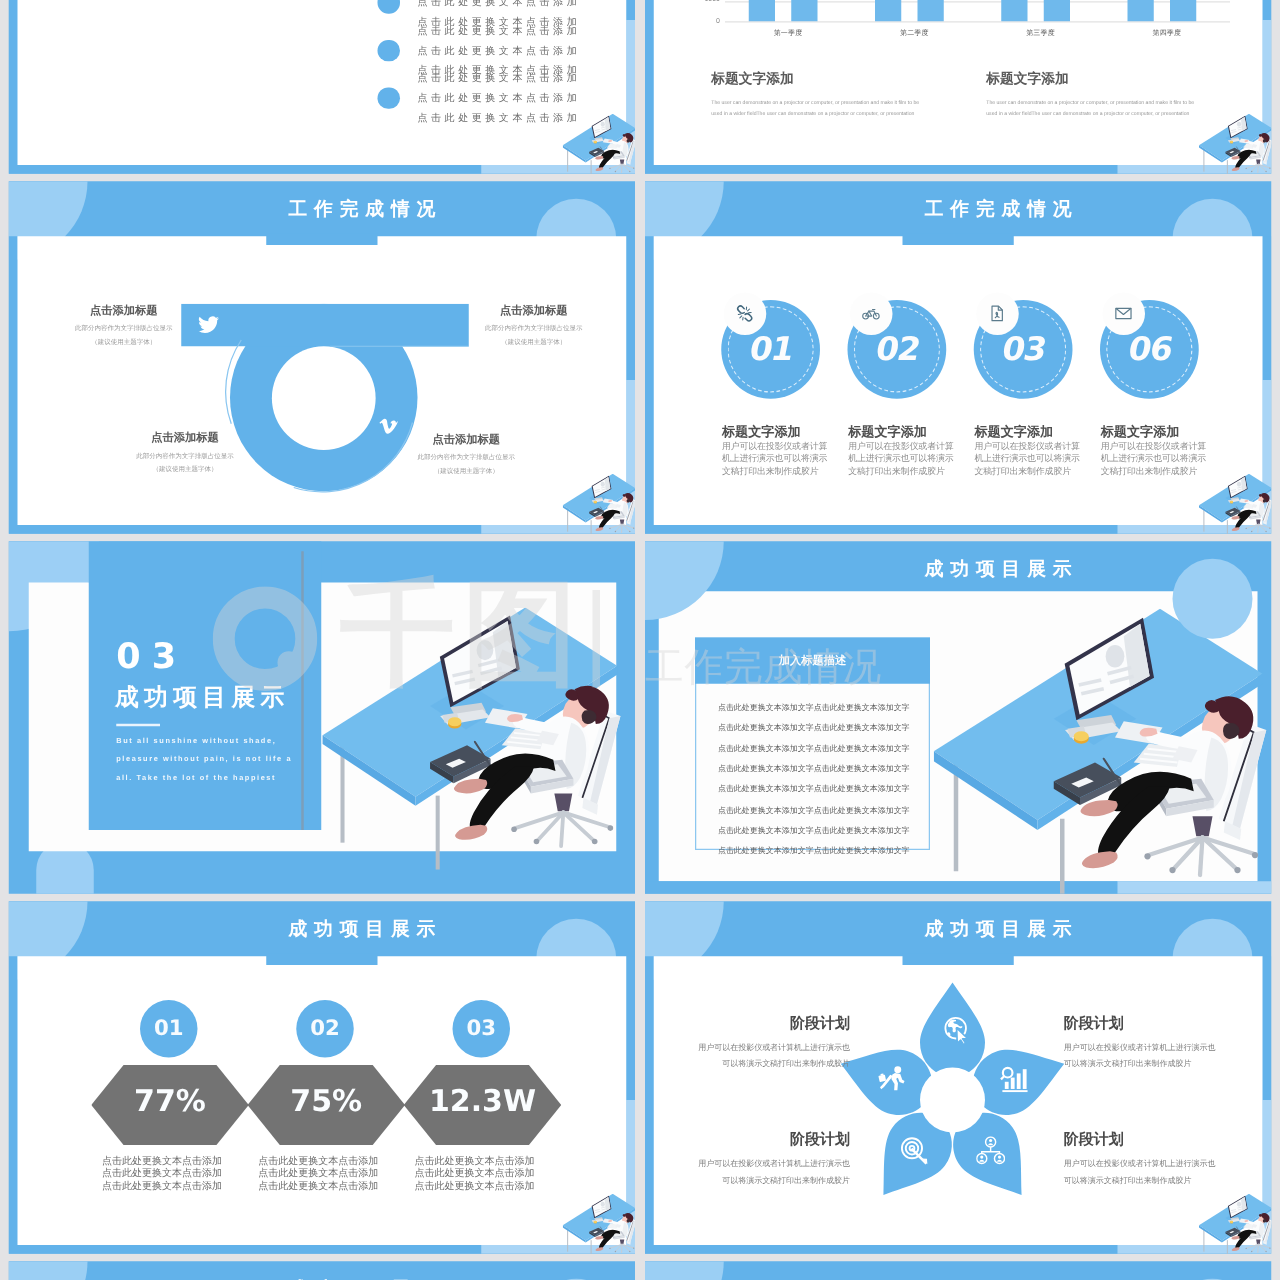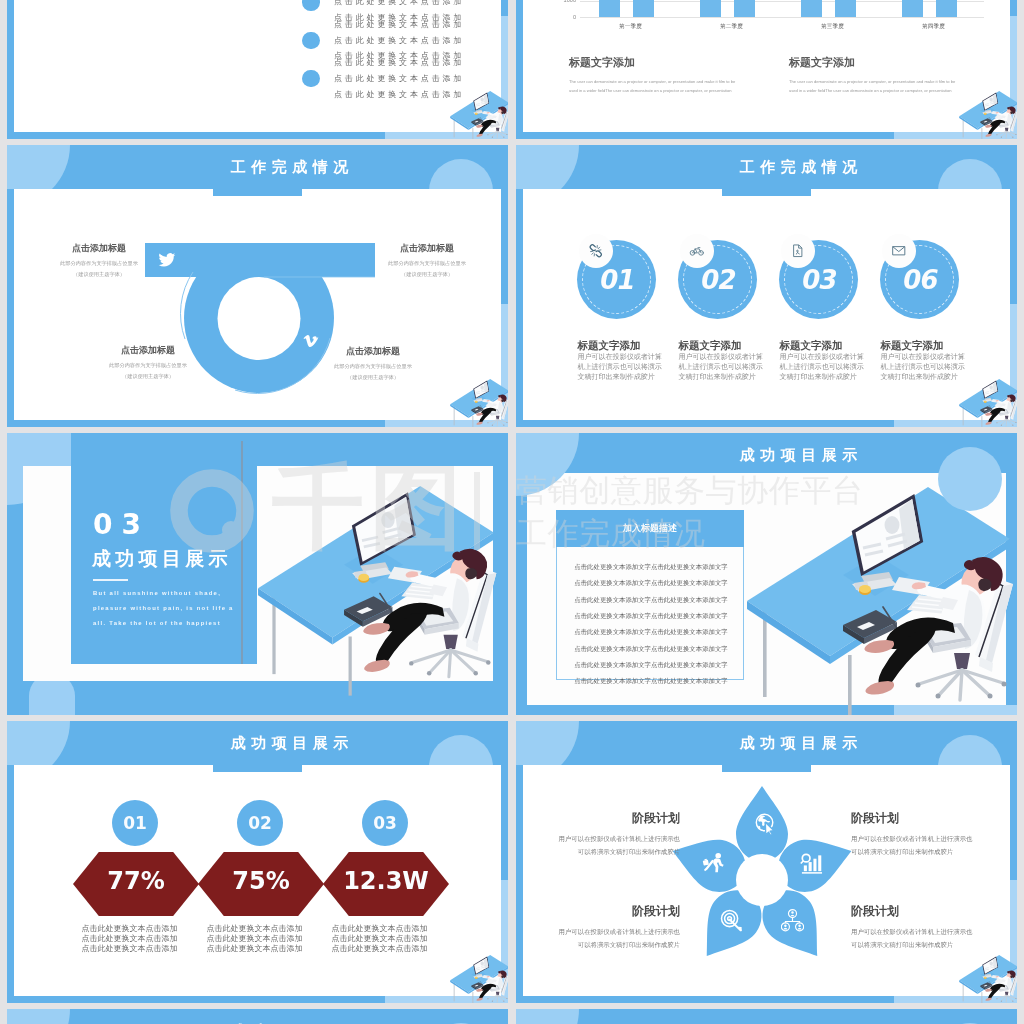--- a/index.html
+++ b/index.html
@@ -108,21 +108,21 @@
              font-size:6.4px;color:#5b5b5b;line-height:2.55;}
   .tb-desk{position:absolute;left:231px;top:54px;width:270px;height:240px;}
 
   
   .hexrow{position:absolute;z-index:6;left:66px;top:79px;width:380px;height:170px;}
   .hexcol{position:absolute;top:0;width:126px;}
   .hexcol:nth-child(1){left:0px;} .hexcol:nth-child(2){left:125px;} .hexcol:nth-child(3){left:250px;}
   .hcirc{position:absolute;left:39px;top:0px;width:46px;height:46px;border-radius:50%;
          background:#62b2ea;display:flex;align-items:center;justify-content:center;
          color:#f7fbfe;font-size:17px;font-weight:bold;font-family:"DejaVu Sans",sans-serif;}
-  .hex{position:absolute;left:0;top:52px;width:126px;height:64px;background:#7f1d1d;
+  .hex{position:absolute;left:0;top:52px;width:126px;height:64px;background:#737373;
        clip-path:polygon(20.5% 0%, 79.5% 0%, 100% 50%, 79.5% 100%, 20.5% 100%, 0% 50%);
        display:flex;align-items:center;justify-content:center;color:#fafdff;
        font-size:24px;font-weight:bold;line-height:24px;padding-bottom:7px;
        box-sizing:border-box;font-family:"DejaVu Sans",sans-serif;}
   .hbody{position:absolute;left:8.5px;top:124px;font-size:8px;color:#6b6b6b;line-height:1.23;}
 
   
   .flower{position:absolute;z-index:6;left:146px;top:59px;width:200px;height:200px;}
   .fic{position:absolute;z-index:7;width:23px;height:23px;}
   .fic svg{width:100%;height:100%;}
@@ -700,15 +700,14 @@
 
 </div>
 
 <div id="wm">
   <svg class="wm-q" viewBox="0 0 84 84">
     <circle cx="42" cy="42" r="33" fill="none" stroke="#d5d5d5" stroke-width="17.5"></circle>
     <circle cx="61" cy="61" r="9" fill="#d5d5d5"></circle>
   </svg>
   <div class="wm-brand">千图</div>
   <div class="wm-bar"></div>
-  <div class="wm-l1">营销创意服务与协作平台</div>
   <div class="wm-l2">工作完成情况</div>
 </div>
 
 </body></html>

